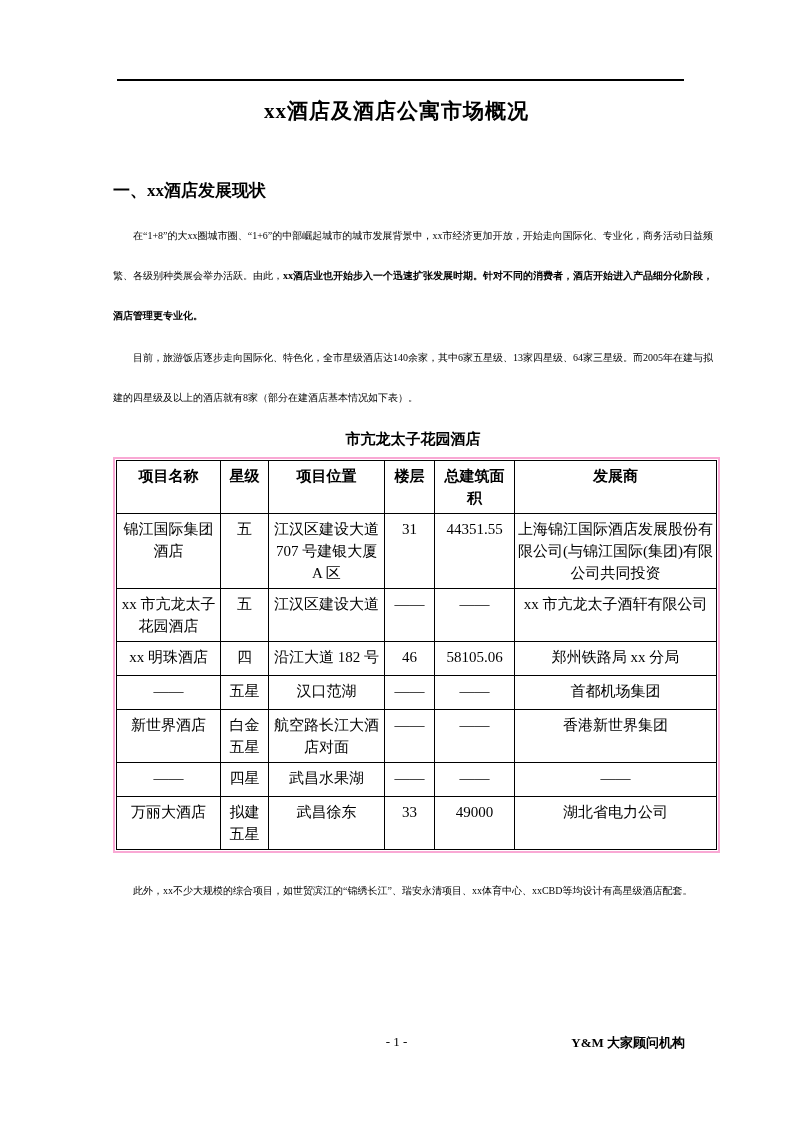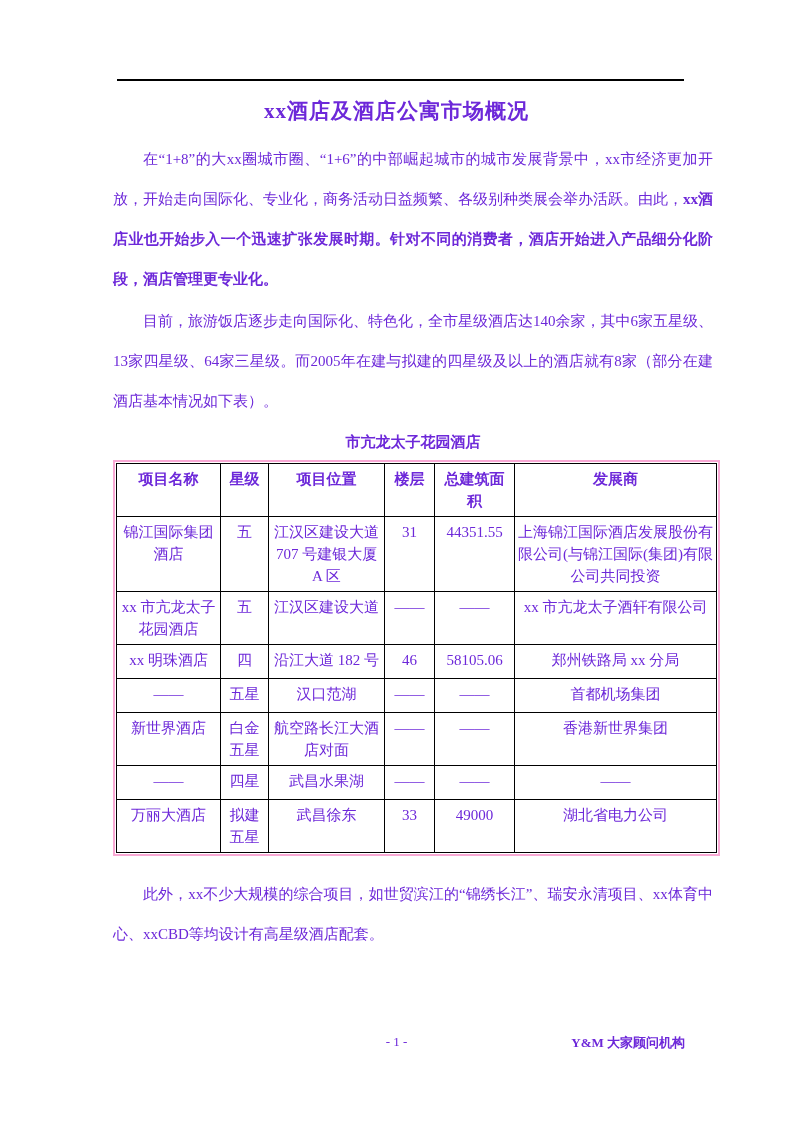--- a/index.html
+++ b/index.html
@@ -2,21 +2,21 @@
 <html><head>
 <meta charset="utf-8">
 <style>
   html,body { margin:0; padding:0; background:#9e9e9e; }
   .page {
     position: relative;
     width: 793px; height: 1122px;
     margin: 0 auto;
     background: #ffffff;
     font-family: "Liberation Serif", "DejaVu Serif", serif;
-    color: #6d28d9;
+    color: #000000;
     overflow: hidden;
   }
   .header-rule {
     position: absolute;
     top: 79px; left: 117px;
     width: 567px;
     border-top: 2px solid #000;
   }
   .doc-title {
     margin: 0;
@@ -32,21 +32,21 @@
   }
   .section-heading {
     margin: 0;
     padding-top: 54px;
     font-size: 17px;
     font-weight: bold;
   }
   .para {
     margin: 0;
     padding-top: 14px;
-    font-size: 15px;
+    font-size: 10px;
     line-height: 40px;
     text-align: justify;
     text-indent: 2em;
   }
   .para.tight { padding-top: 2px; }
   .bold { font-weight: bold; }
   .table-caption {
     margin: 0;
     padding-top: 12px;
     padding-bottom: 8px;
@@ -104,20 +104,21 @@
 <body>
 
 <div class="page">
 
   <div class="header-rule"></div>
 
   <h1 class="doc-title">xx酒店及酒店公寓市场概况</h1>
 
   <div class="content">
 
+    <h2 class="section-heading">一、xx酒店发展现状</h2>
 
     <p class="para"><span>在“1+8”的大xx圈城市圈、“1+6”的中部崛起城市的城市发展背景中，xx市经济更加开放，开始走向国际化、专业化，商务活动日益频繁、各级别种类展会举办活跃。由此，</span><span class="bold">xx酒店业也开始步入一个迅速扩张发展时期。针对不同的消费者，酒店开始进入产品细分化阶段，酒店管理更专业化。</span></p>
 
     <p class="para tight">目前，旅游饭店逐步走向国际化、特色化，全市星级酒店达140余家，其中6家五星级、13家四星级、64家三星级。而2005年在建与拟建的四星级及以上的酒店就有8家（部分在建酒店基本情况如下表）。</p>
 
     <p class="table-caption">市亢龙太子花园酒店</p>
 
     <div class="table-wrap">
       <table class="hotels">
         <colgroup>

